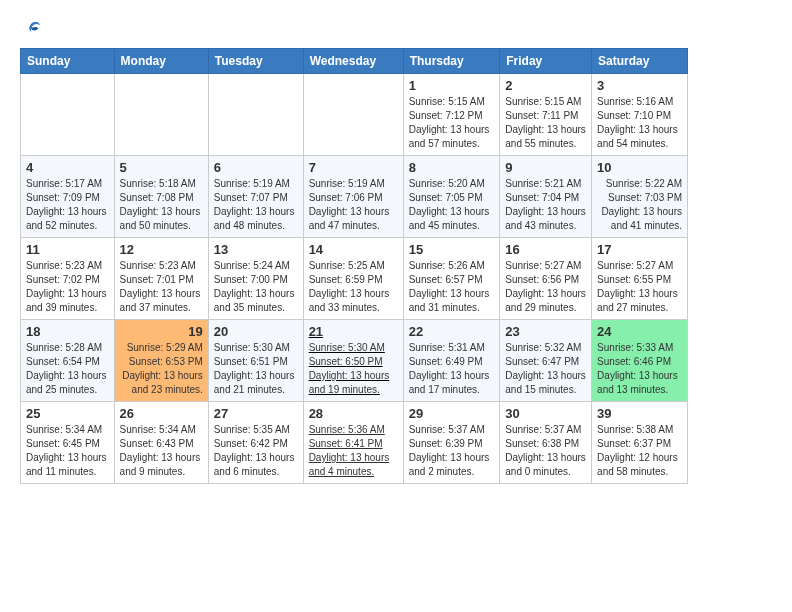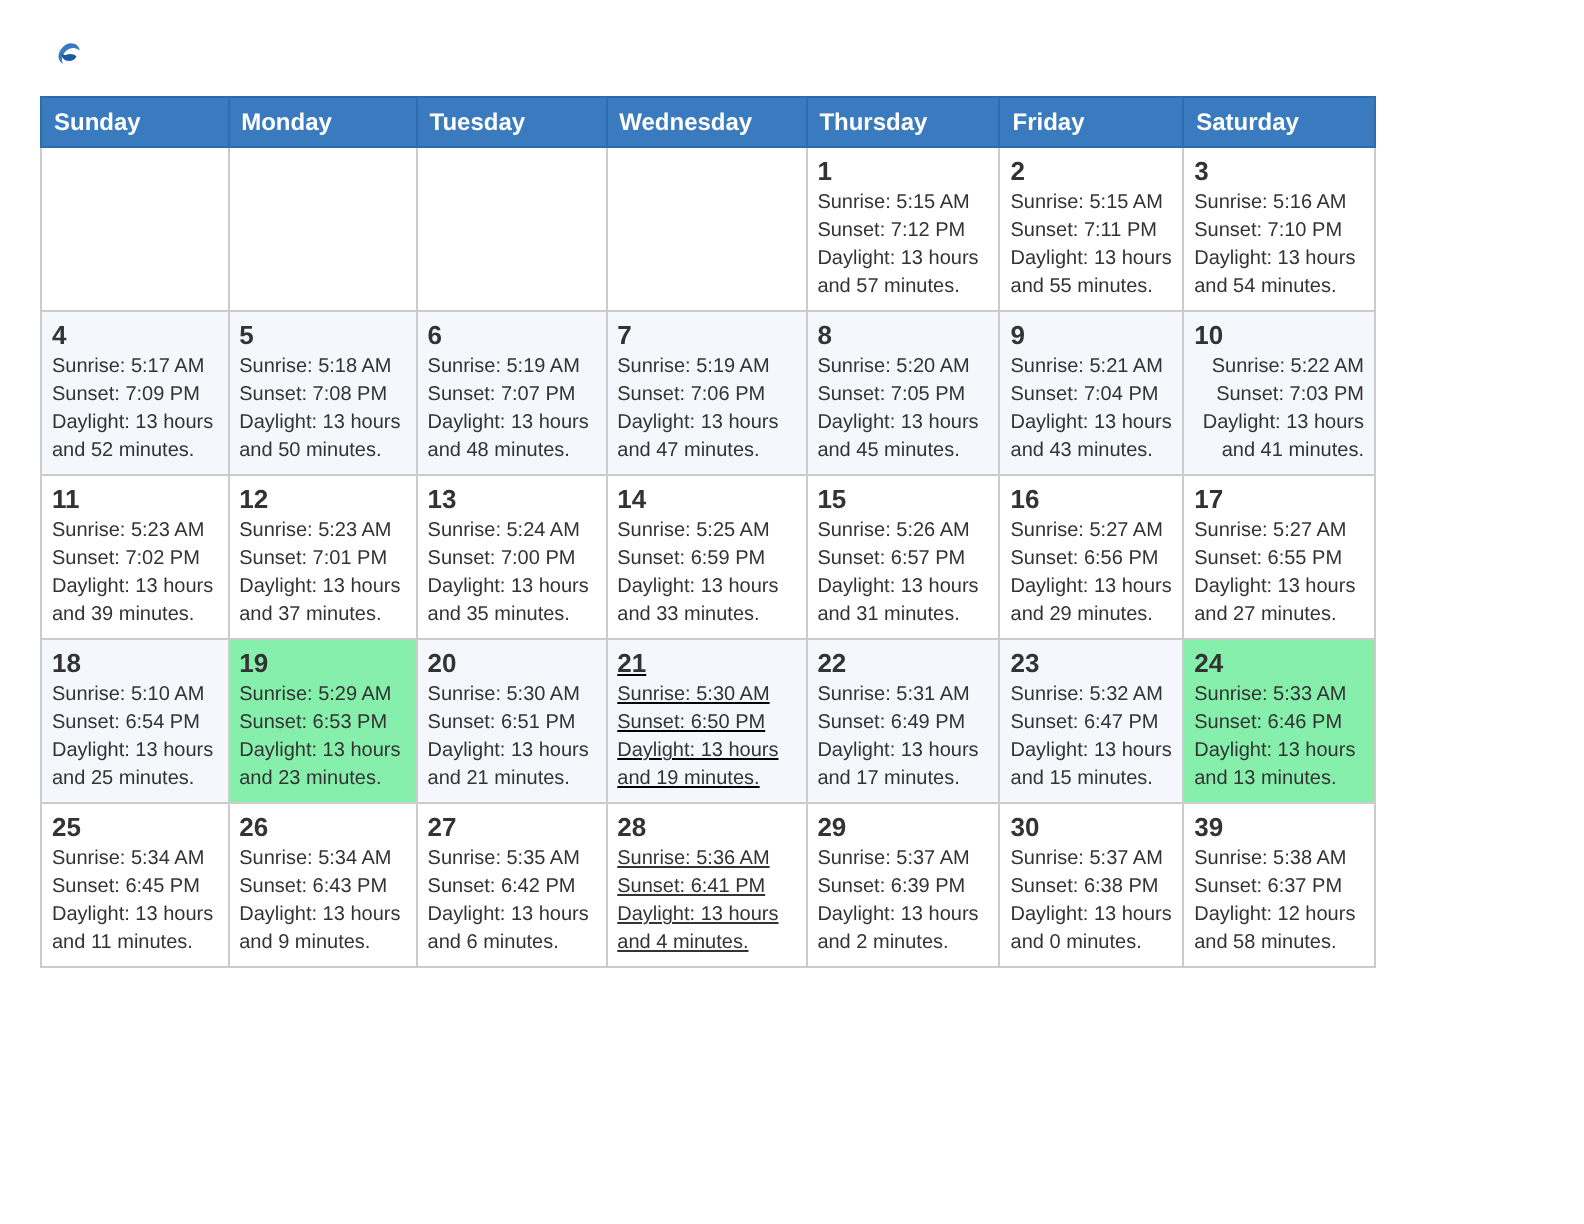--- a/index.html
+++ b/index.html
@@ -258,26 +258,26 @@
             <span class="day-number">17</span>
             <div class="day-info" style="white-space: pre-line;">Sunrise: 5:27 AM
 Sunset: 6:55 PM
 Daylight: 13 hours
 and 27 minutes.</div>
           </td>
         </tr>
         <tr>
           <td style="background: rgb(244, 247, 251);">
             <span class="day-number">18</span>
-            <div class="day-info" style="white-space: pre-line;">Sunrise: 5:10 AM
+            <div class="day-info" style="white-space: pre-line;">Sunrise: 5:28 AM
 Sunset: 6:54 PM
 Daylight: 13 hours
 and 25 minutes.</div>
           </td>
-          <td style="background: #86efac;">
+          <td style="background: #fdba74; text-align: right;">
             <span class="day-number">19</span>
             <div class="day-info" style="white-space: pre-line;">Sunrise: 5:29 AM
 Sunset: 6:53 PM
 Daylight: 13 hours
 and 23 minutes.</div>
           </td>
           <td style="background: rgb(244, 247, 251); margin-top: 25px;">
             <span class="day-number">20</span>
             <div class="day-info" style="white-space: pre-line;">Sunrise: 5:30 AM
 Sunset: 6:51 PM

